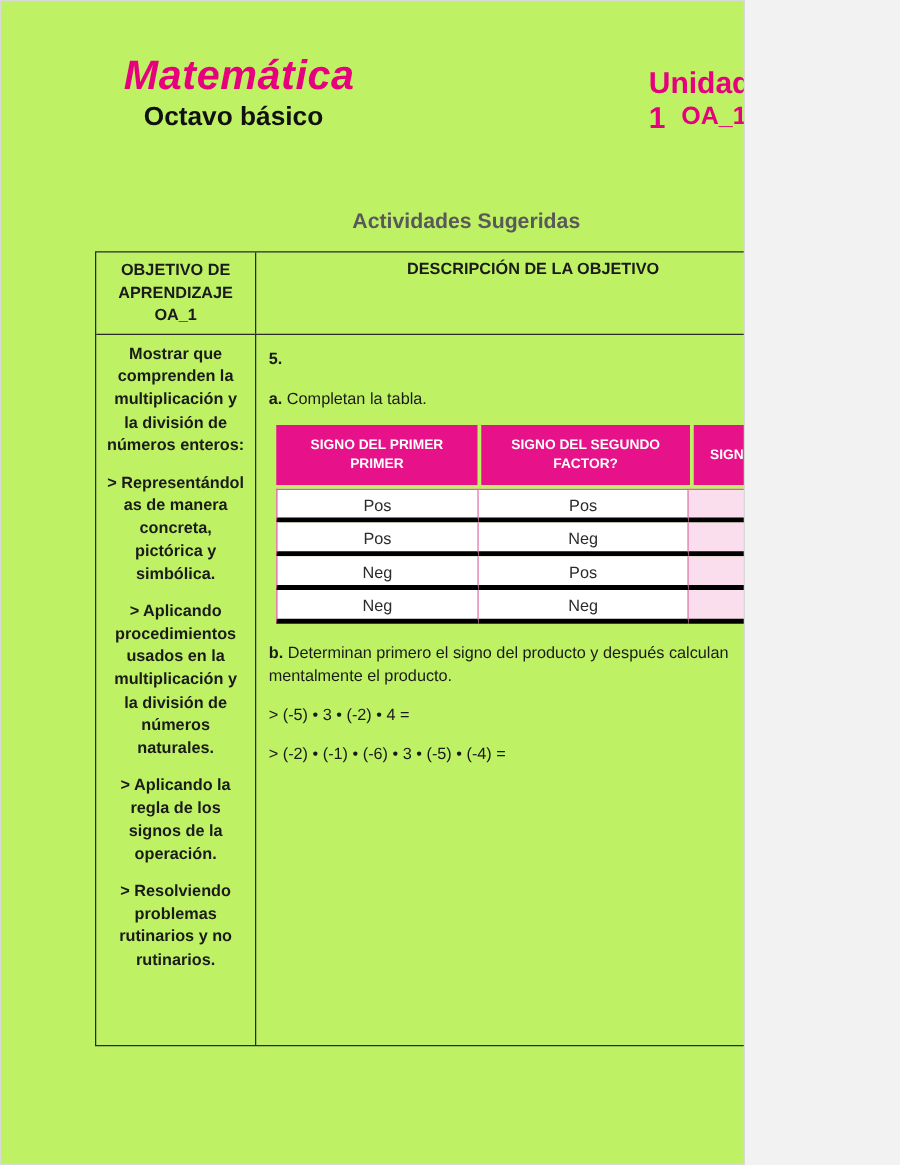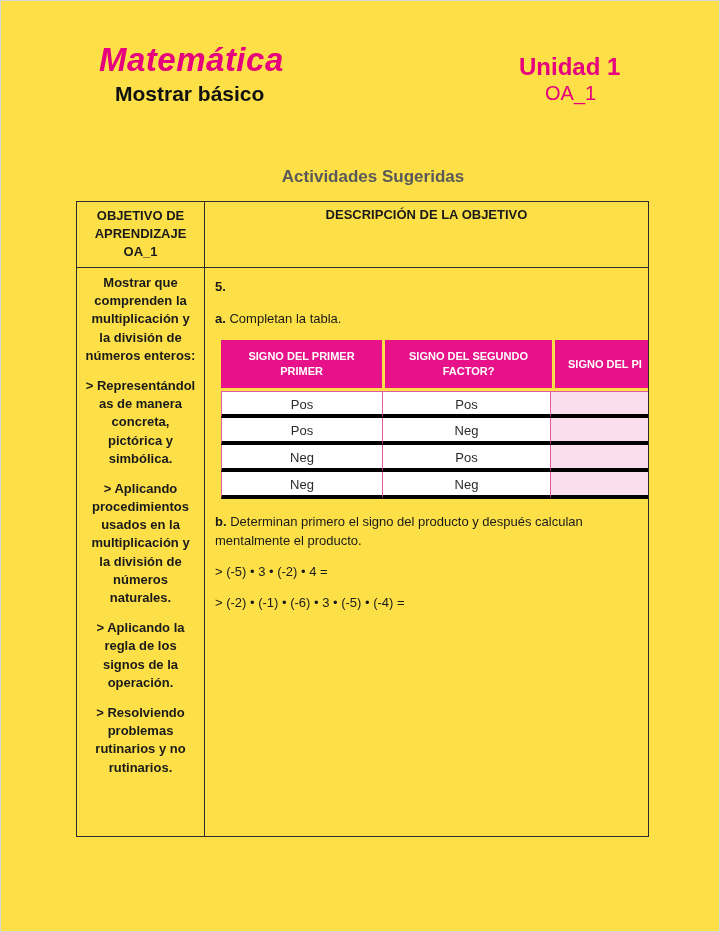--- a/index.html
+++ b/index.html
@@ -1,22 +1,22 @@
 <!DOCTYPE html>
 <html><head>
 <meta charset="utf-8">
 <style>
   * { margin: 0; padding: 0; box-sizing: border-box; }
   html, body { background: #f2f2f2; }
   body { font-family: "Liberation Sans", sans-serif; }
   .page {
     position: relative;
-    width: 720px;
+    width: 596px;
     height: 932px;
-    background: #fde047;
+    background: #bef264;
     border: 1px solid #d9d9d9;
     overflow: hidden;
     color: #1a1a1a;
   }
 
   
   .subject {
     position: absolute; left: 98px; top: 40px;
     font-size: 33px; font-weight: bold; font-style: italic;
     color: #e6007e; letter-spacing: 0.5px;
@@ -24,21 +24,21 @@
   .grade {
     position: absolute; left: 114px; top: 81px;
     font-size: 21px; font-weight: bold; color: #111;
   }
   .unit {
     position: absolute; left: 518px; top: 52px;
     font-size: 24px; font-weight: bold; color: #e6007e;
   }
   .oa-code {
     position: absolute; left: 544px; top: 81px;
-    font-size: 20px; font-weight: normal; color: #e6007e;
+    font-size: 20px; font-weight: bold; color: #e6007e;
   }
 
   
   .page-title {
     position: absolute; left: 0; top: 166px; width: 720px;
     text-align: center; font-size: 17px; font-weight: bold; color: #595959; margin-left: 12px;
   }
 
   
   .outer-table {
@@ -89,21 +89,21 @@
   .st-cell.c1 { width: 162px; }
   .st-cell.c2 { width: 168px; }
   .st-cell.c3 { width: 172px; background: #fbdeee; }
 </style>
 </head>
 <body>
 
 <div class="page">
 
   <div class="subject">Matemática</div>
-  <div class="grade">Mostrar básico</div>
+  <div class="grade">Octavo básico</div>
   <div class="unit">Unidad 1</div>
   <div class="oa-code">OA_1</div>
 
   <div class="page-title">Actividades Sugeridas</div>
 
   <div class="outer-table">
     <div class="ot-row ot-head">
       <div class="ot-left">OBJETIVO DE APRENDIZAJE OA_1</div>
       <div class="ot-right ot-head-right">DESCRIPCIÓN DE LA OBJETIVO</div>
     </div>

